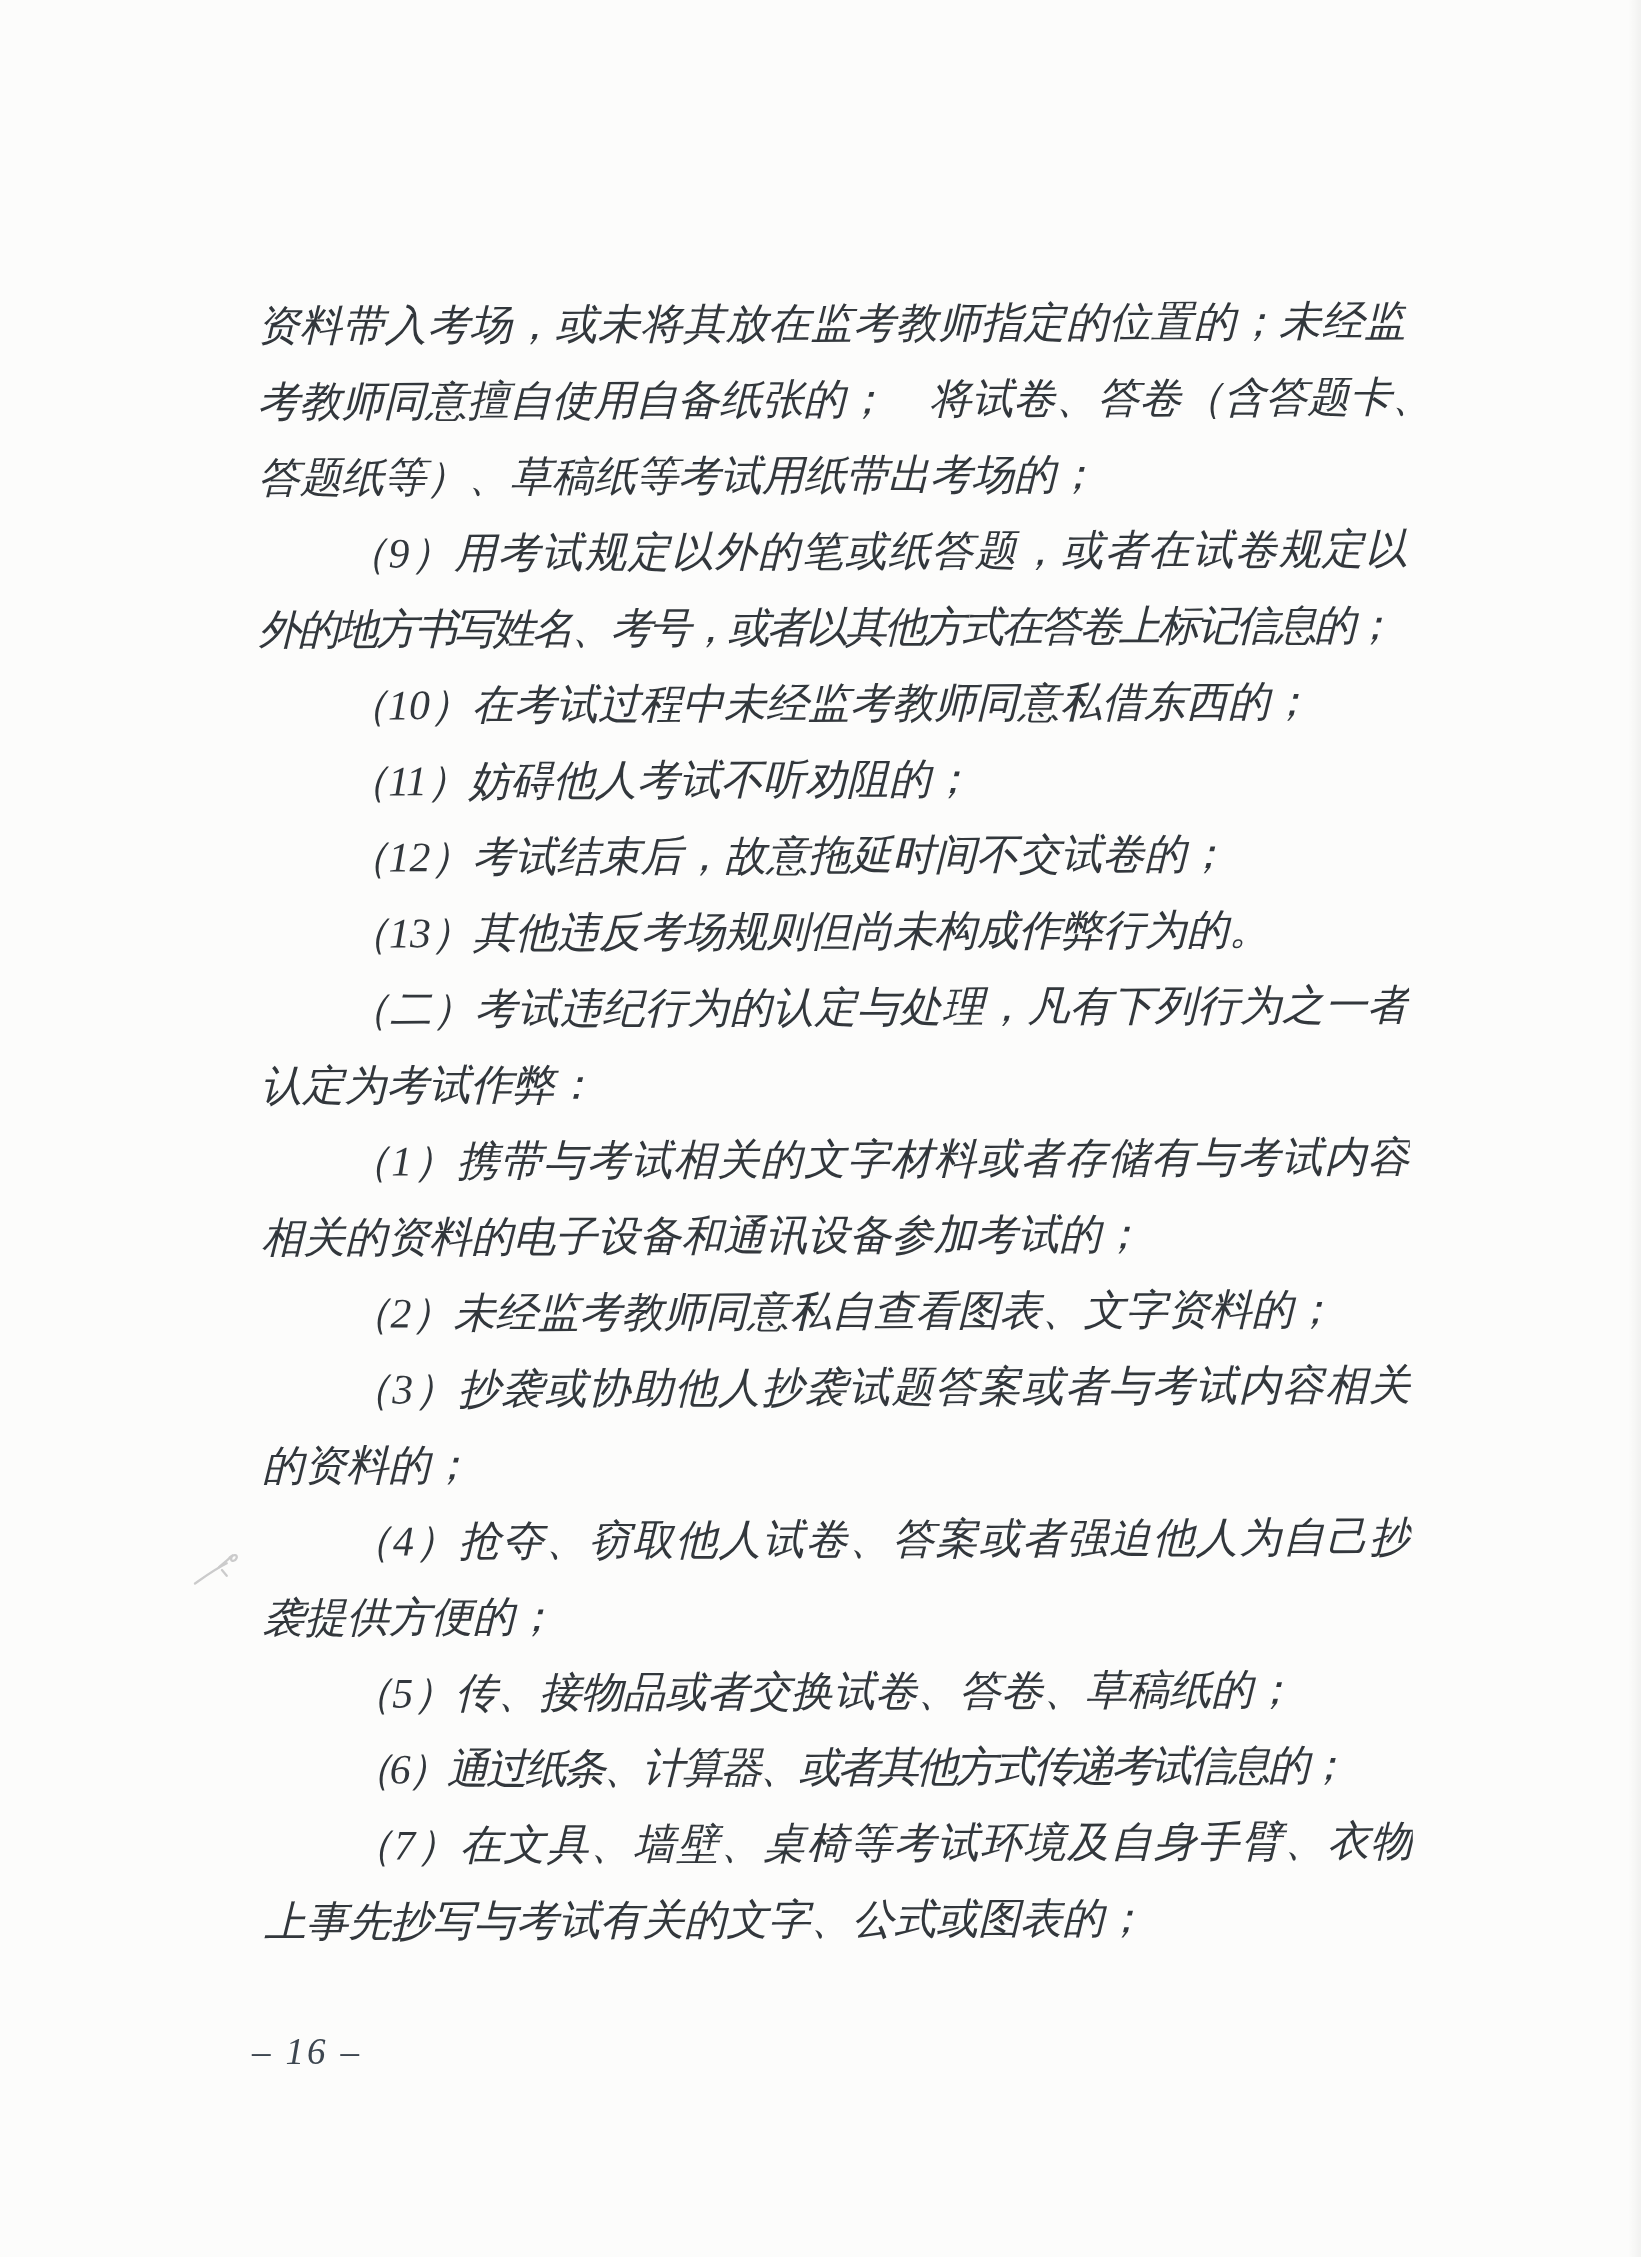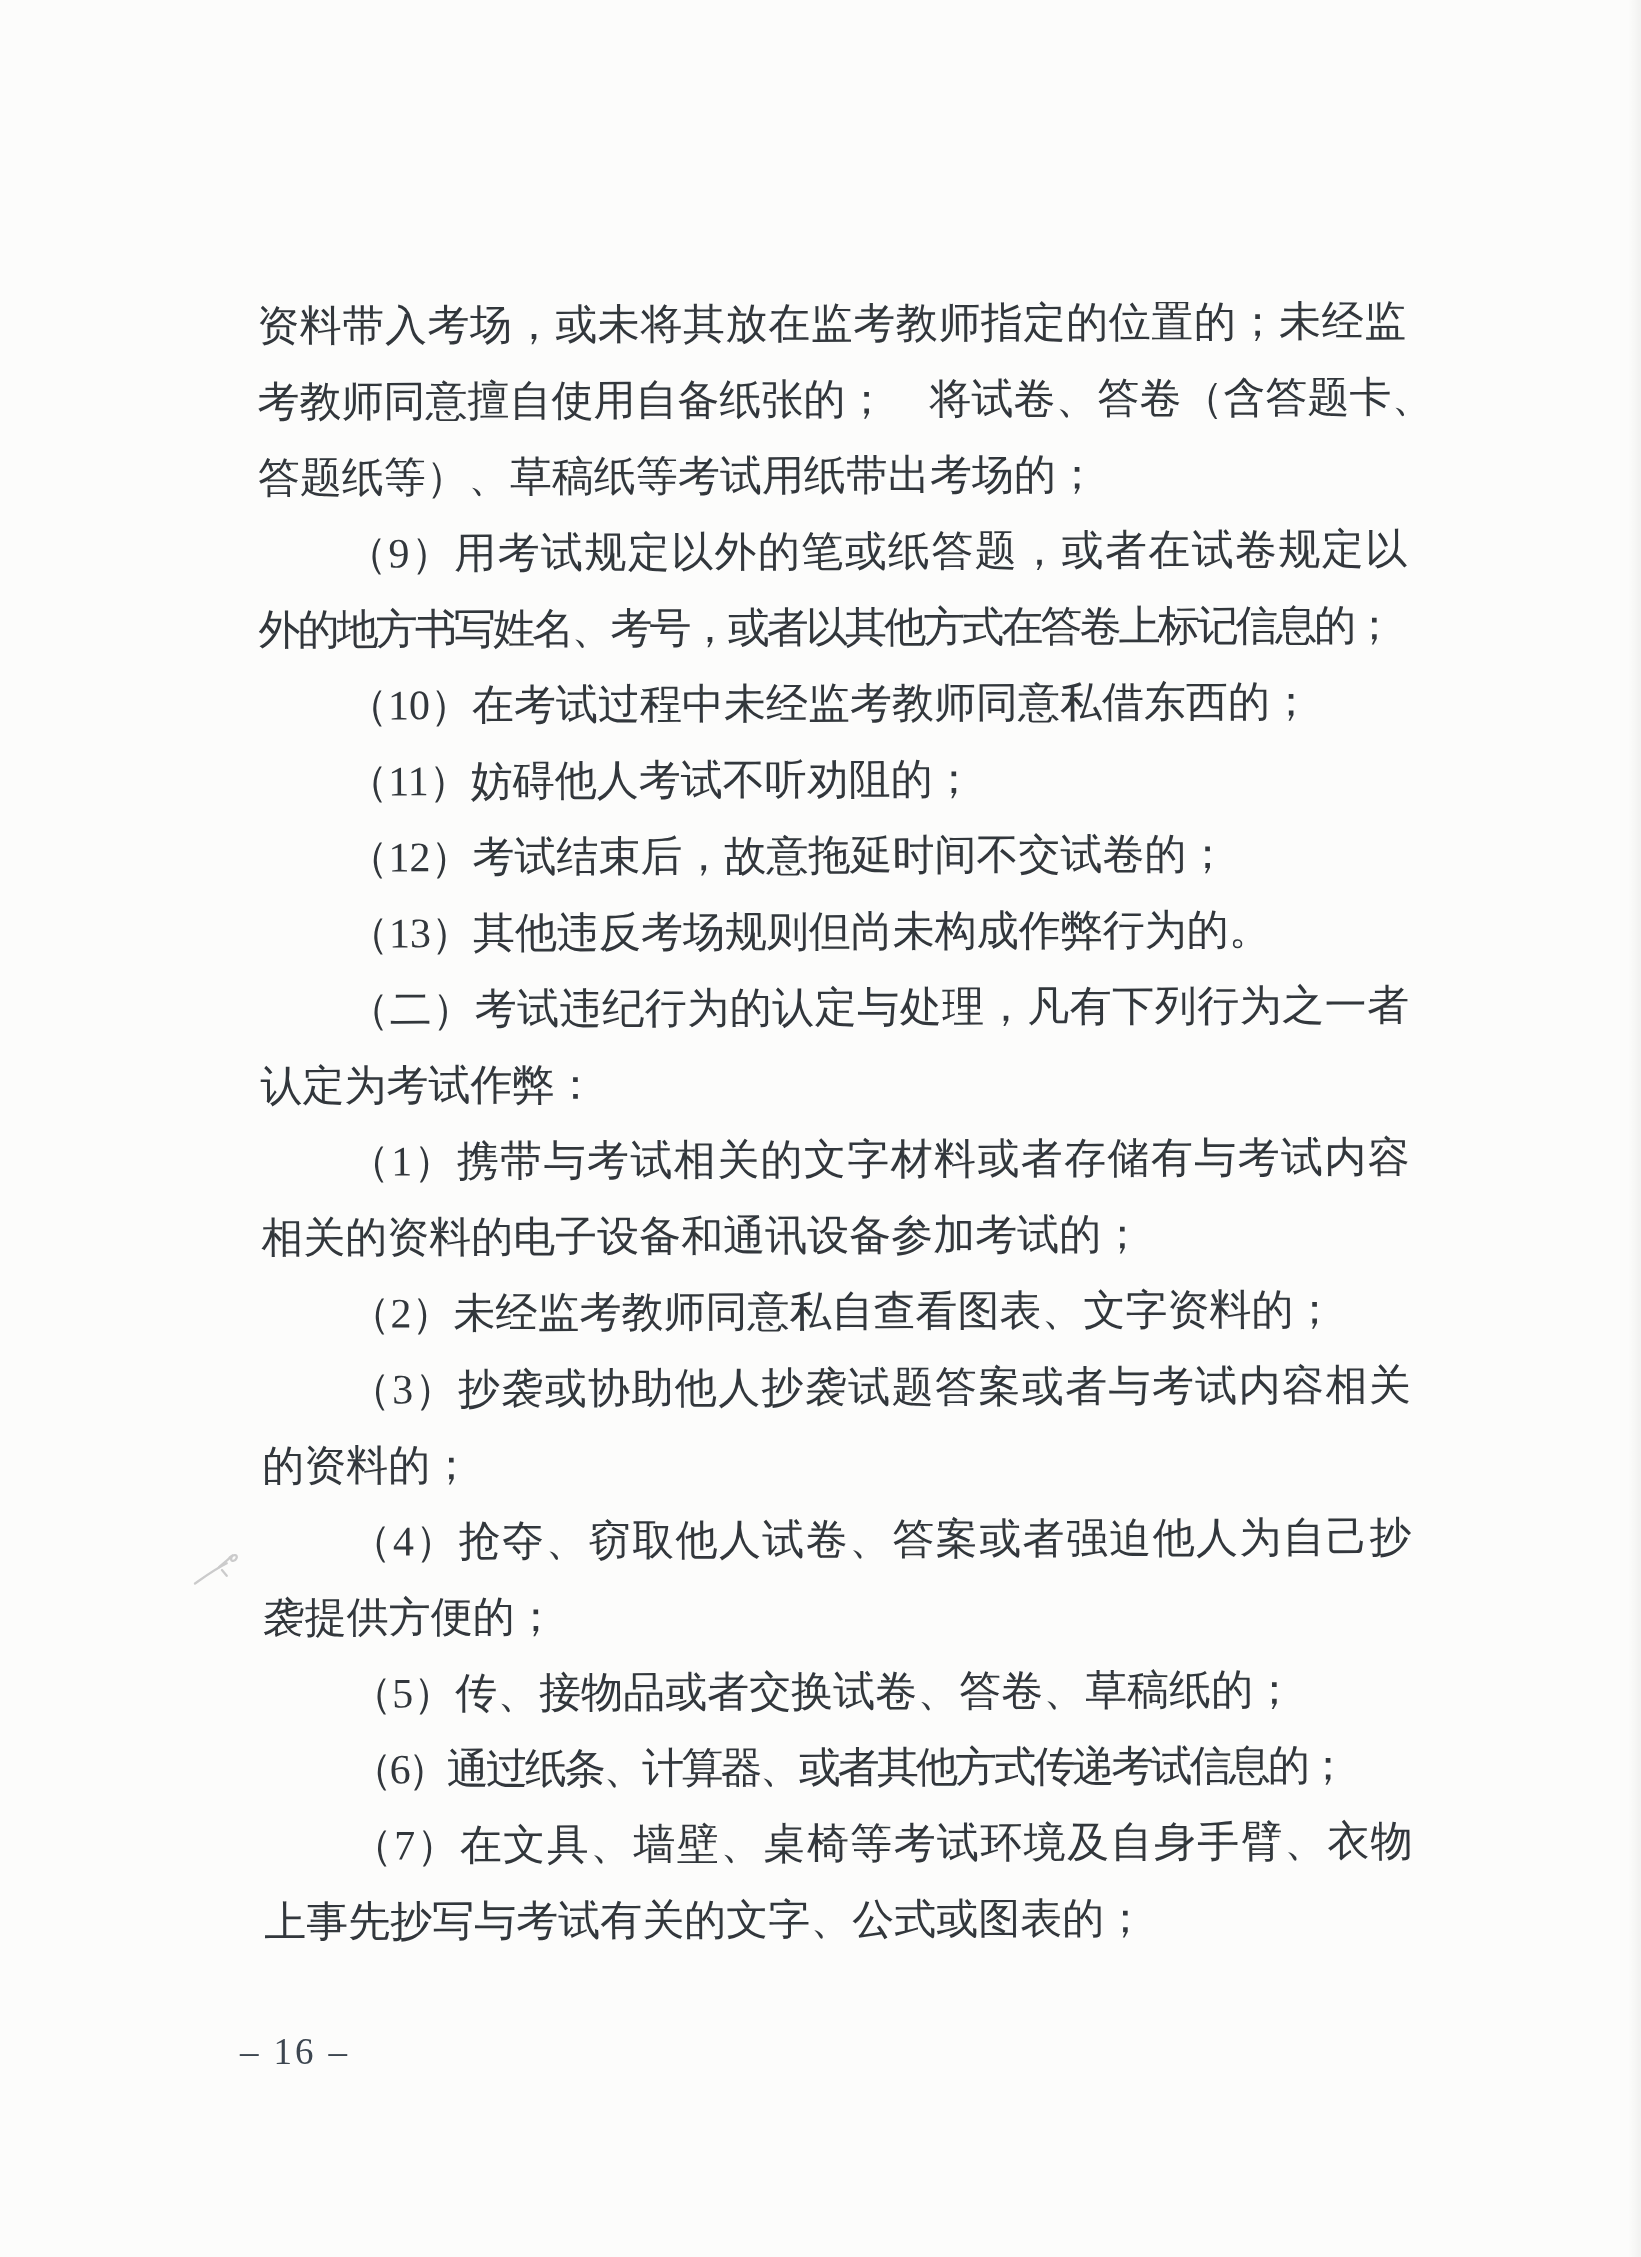--- a/index.html
+++ b/index.html
@@ -8,20 +8,21 @@
     width: 1641px;
     height: 2257px;
     background: var(--paper, #fcfcfb);
     overflow: hidden;
     font-family: "Liberation Serif", "DejaVu Serif", serif;
   }
   .page {
     position: relative;
     width: 1641px;
     height: 2257px;
+    font-style: italic;
   }
   
   .edge-shade {
     position: absolute;
     right: 0; top: 0;
     width: 13.5px; height: 2257px;
     background: linear-gradient(to right, rgba(0,0,0,0), rgba(0,0,0,0.045));
     pointer-events: none;
   }
   .doc-body {
@@ -43,21 +44,21 @@
   .line.justify {
     text-align: justify;
     text-align-last: justify;
     white-space: normal;
     overflow: hidden;
     height: 76px;
   }
   .line.tight { letter-spacing: -2.9px; }
   .footer {
     position: absolute;
-    left: 240px;
+    left: 252px;
     top: 2028px;
     font-size: 37px;
     line-height: 48px;
     letter-spacing: 2.9px;
     color: #3d4650;
   }
   .pencil-mark {
     position: absolute;
     left: 189px;
     top: 1545px;

